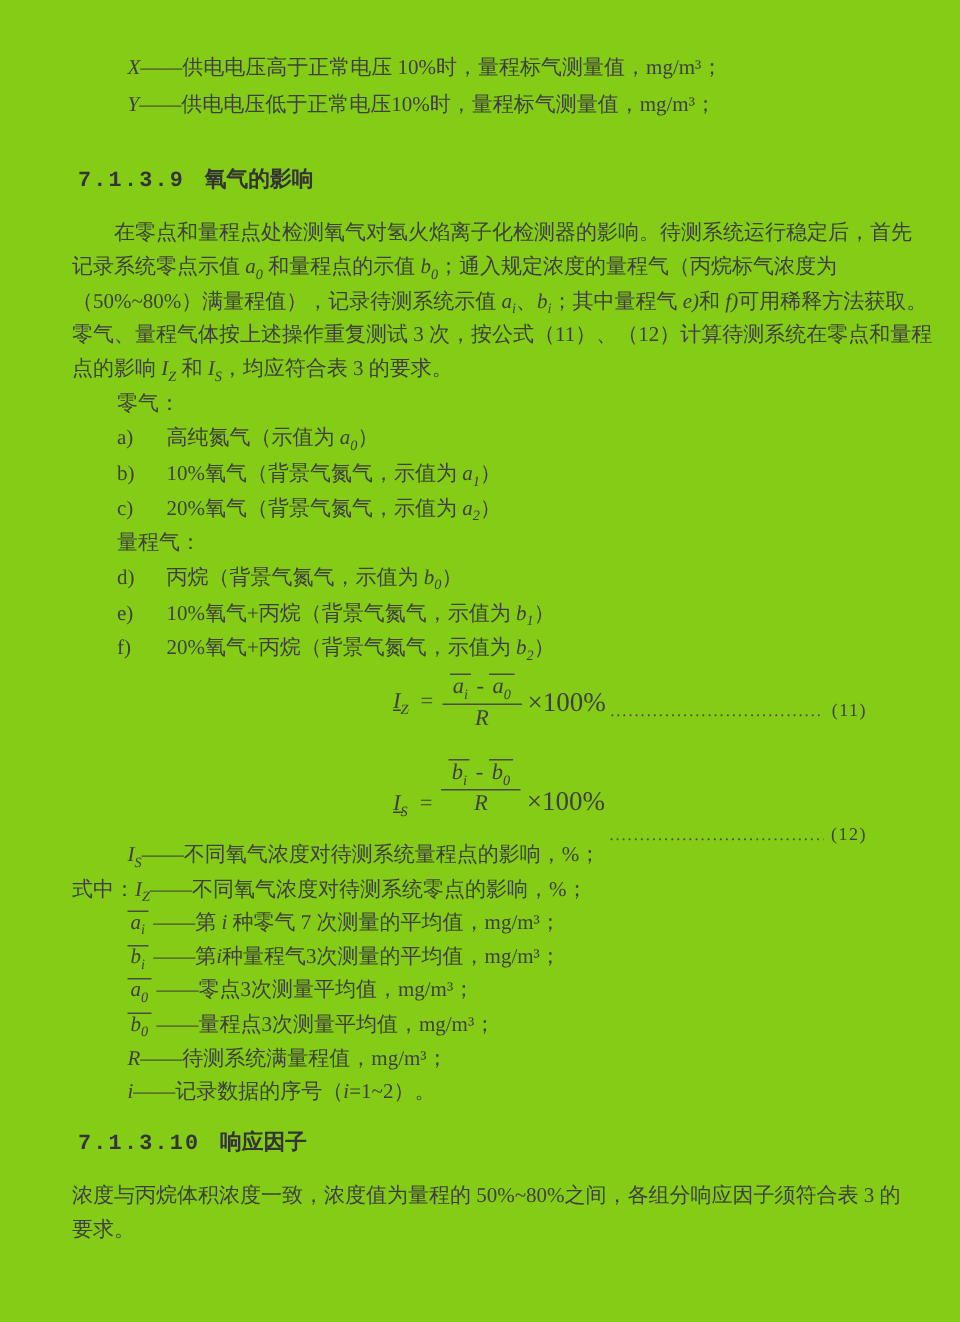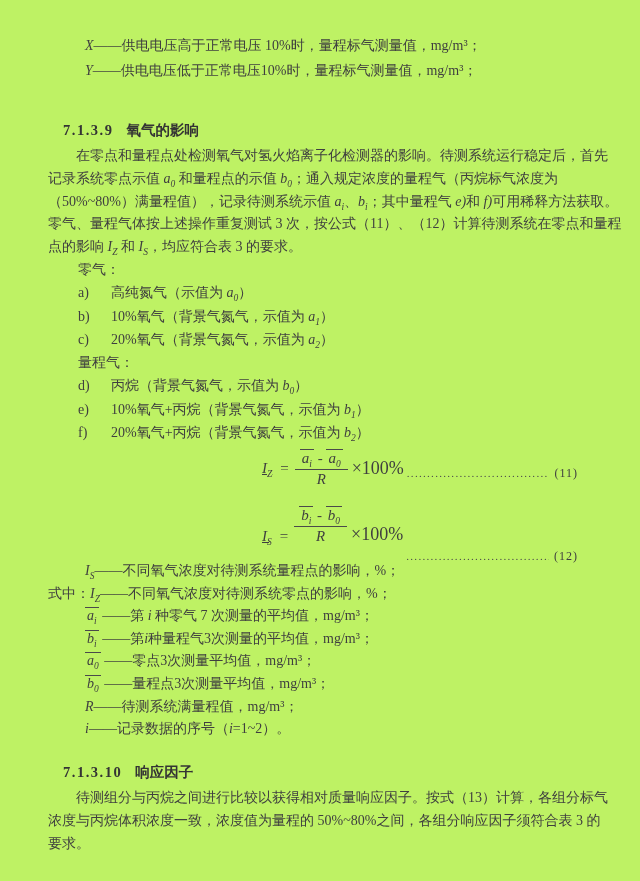--- a/index.html
+++ b/index.html
@@ -1,35 +1,35 @@
 <!DOCTYPE html>
 <html><head>
 <meta charset="utf-8">
 <style>
   html,body{margin:0;padding:0;background:#e8e8e6;}
   .page{
     position:relative;
     width:640px;height:881px;
     margin:0 auto;
-    background:#bef264;
+    background:#84cc16;
     font-family:"Liberation Serif","DejaVu Serif",serif;
     color:#3f3f3f;
     font-size:14px;
     overflow:hidden;
   }
   .var{font-style:italic;font-family:"Liberation Serif","DejaVu Serif",serif;}
   sub{font-size:9.5px;line-height:0;}
   sub.var{font-style:italic;}
   .ovl{display:inline-block;border-top:1px solid #4a4a4a;padding:0 2px;line-height:1.08;}
   .line{white-space:nowrap;}
 
   .topdefs{position:absolute;left:85px;top:33px;line-height:25px;}
 
-  .heading{position:absolute;margin:11px;font-size:14.5px;font-weight:bold;color:#343434;
-    font-family:Liberation Serif, serif;text-align:center;}
+  .heading{position:absolute;margin:0;font-size:14.5px;font-weight:bold;color:#343434;
+    font-family:Liberation Mono, monospace;text-align:center;}
   .heading .hnum{letter-spacing:1.5px;margin-right:13px;}
   .h9{left:52px;top:110px;}
   .h10{left:52px;top:752px;}
 
   .para{position:absolute;left:48px;width:540px;}
   .p9{top:145px;line-height:22.8px;}
   .p10{top:786px;line-height:23px;}
   .pindent{text-indent:28px;}
 
   .gaslist{position:absolute;left:48px;top:258px;line-height:23.3px;}
@@ -148,18 +148,17 @@
     <div class="line windent"><span class="ovl"><span class="var">b</span><sub class="var">0</sub></span><span> ——量程点3次测量平均值，mg/m³；</span></div>
     <div class="line windent"><span class="var">R</span><span>——待测系统满量程值，mg/m³；</span></div>
     <div class="line windent"><span class="var">i</span><span>——记录数据的序号（</span><span class="var">i</span><span>=1~2）。</span></div>
   </div>
 
   <h3 class="heading h10">
     <span class="hnum">7.1.3.10</span><span class="htitle">响应因子</span>
   </h3>
 
   <div class="para p10">
-    <div class="line pindent"><span>待测组分与丙烷之间进行比较以获得相对质量响应因子。按式（13）计算，各组分标气</span></div>
     <div class="line"><span>浓度与丙烷体积浓度一致，浓度值为量程的 50%~80%之间，各组分响应因子须符合表 3 的</span></div>
     <div class="line"><span>要求。</span></div>
   </div>
 
 </div>
 
 </body></html>

